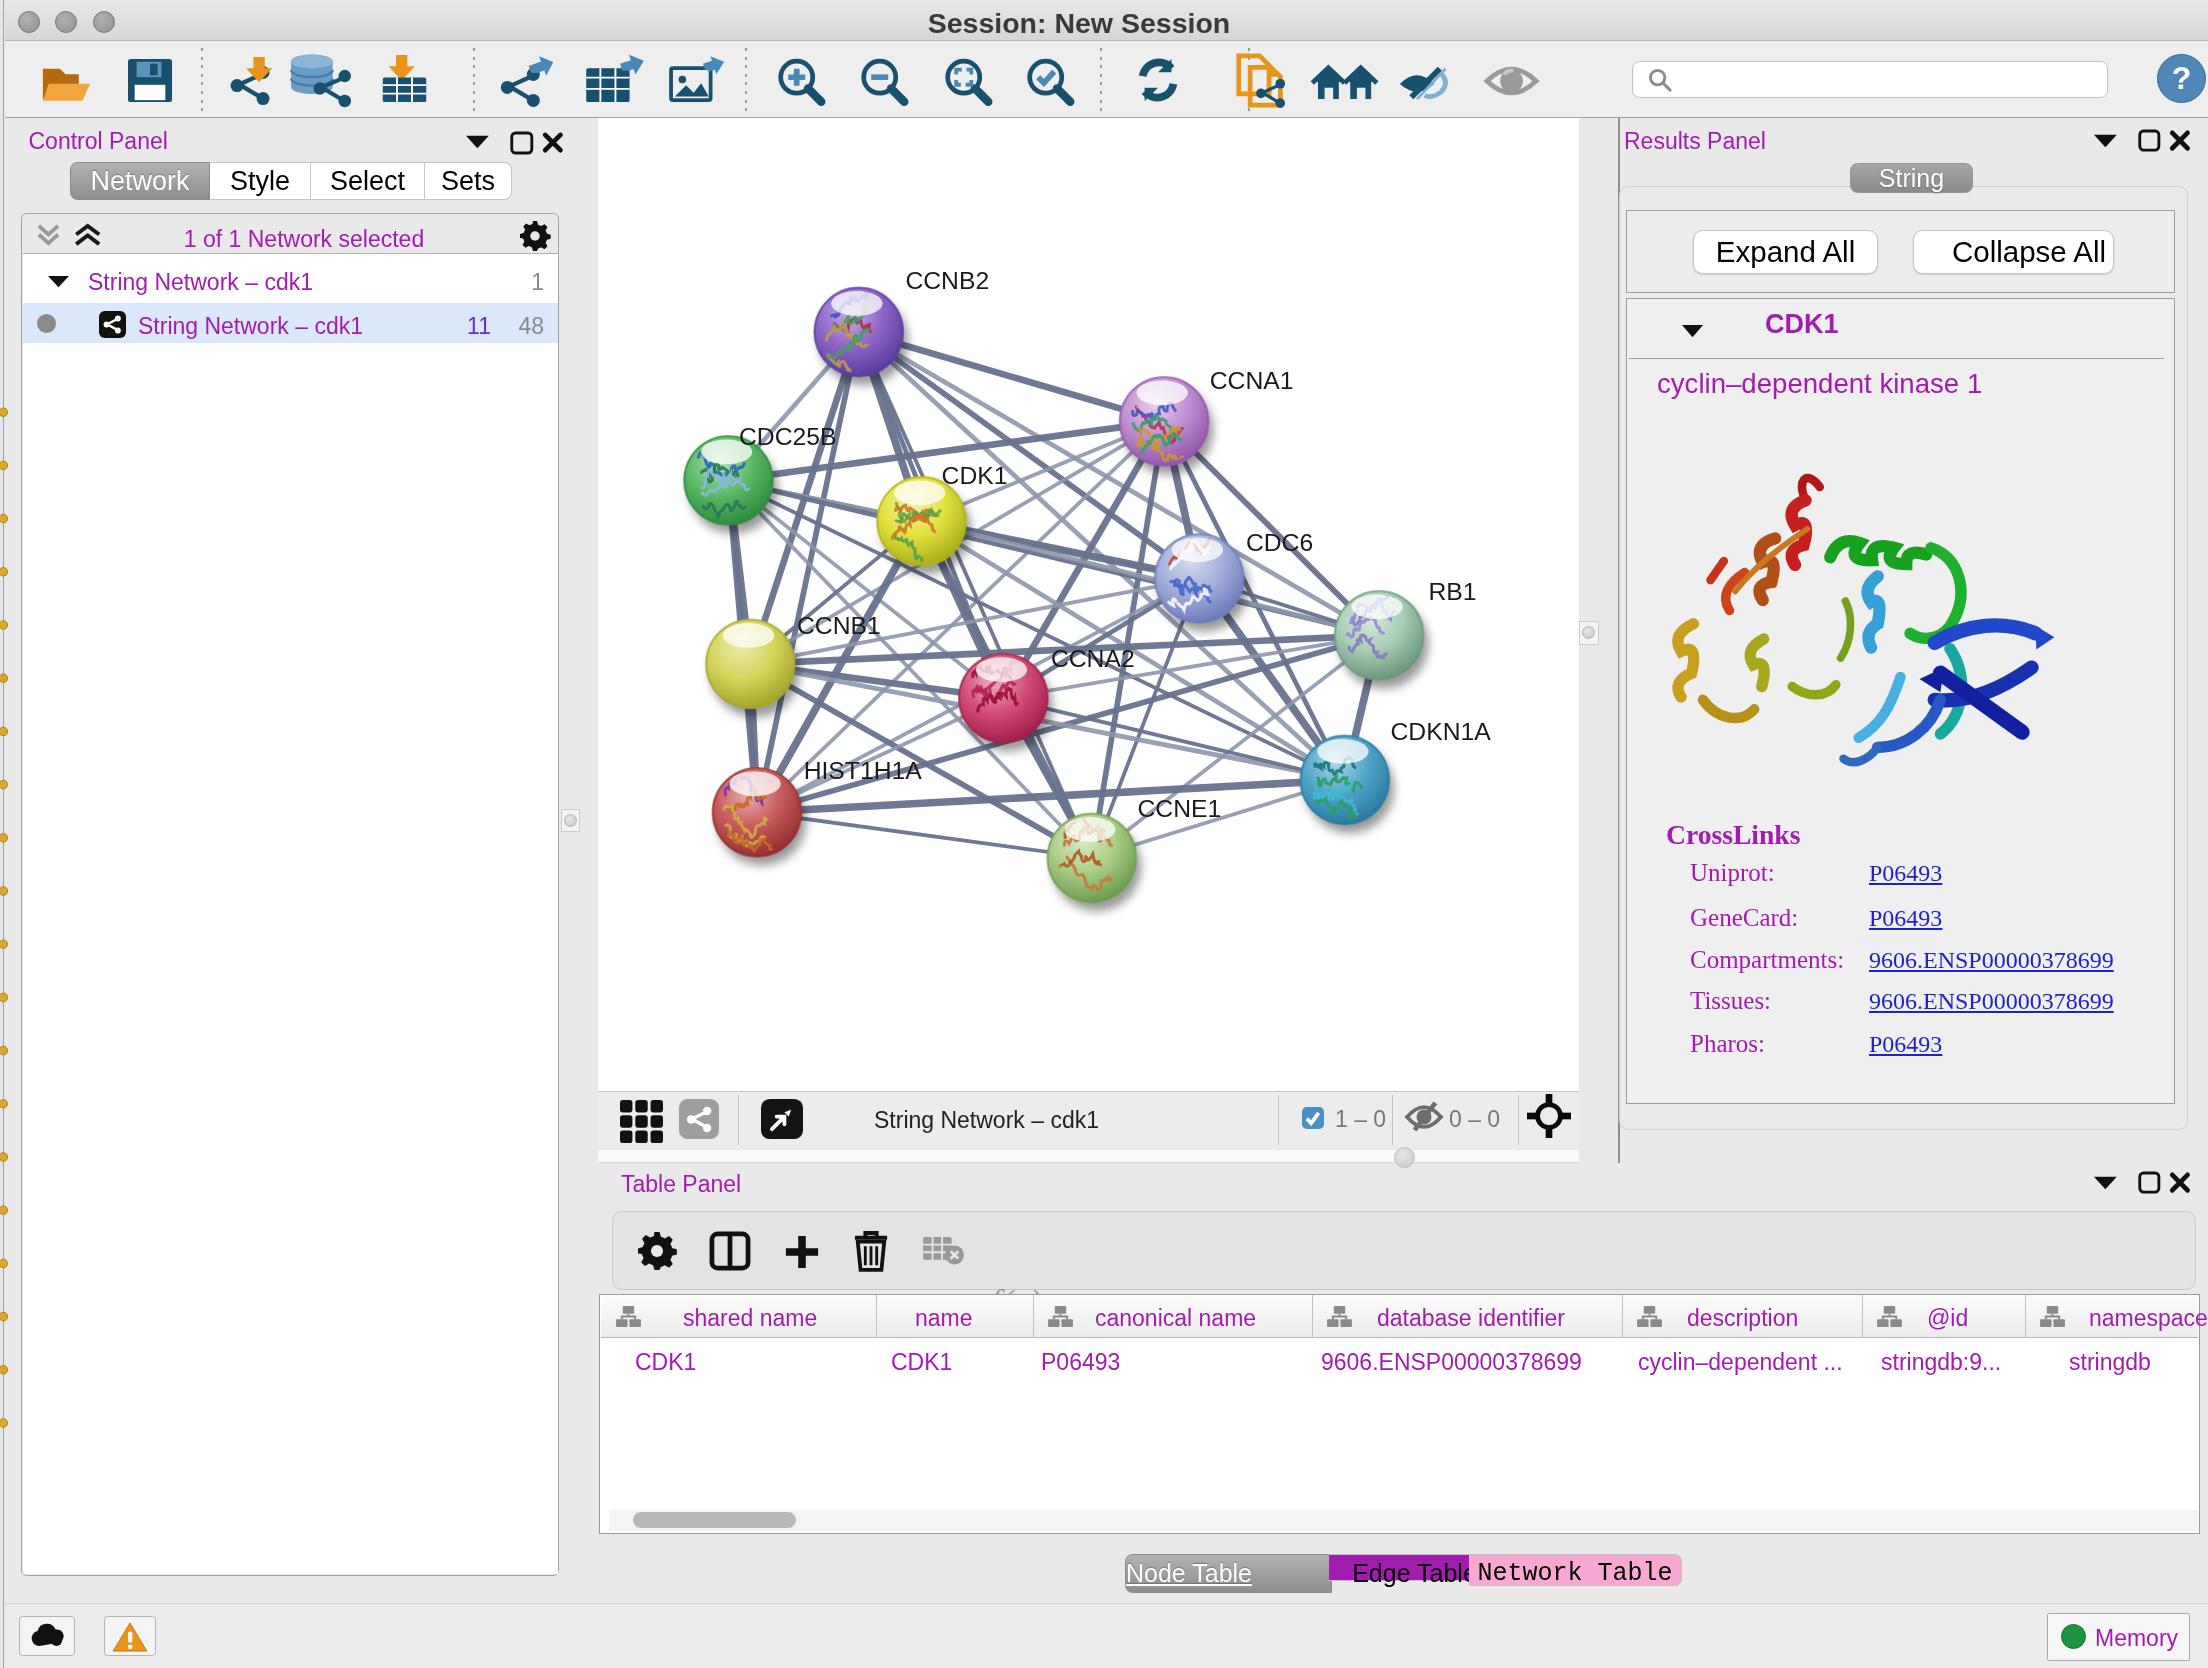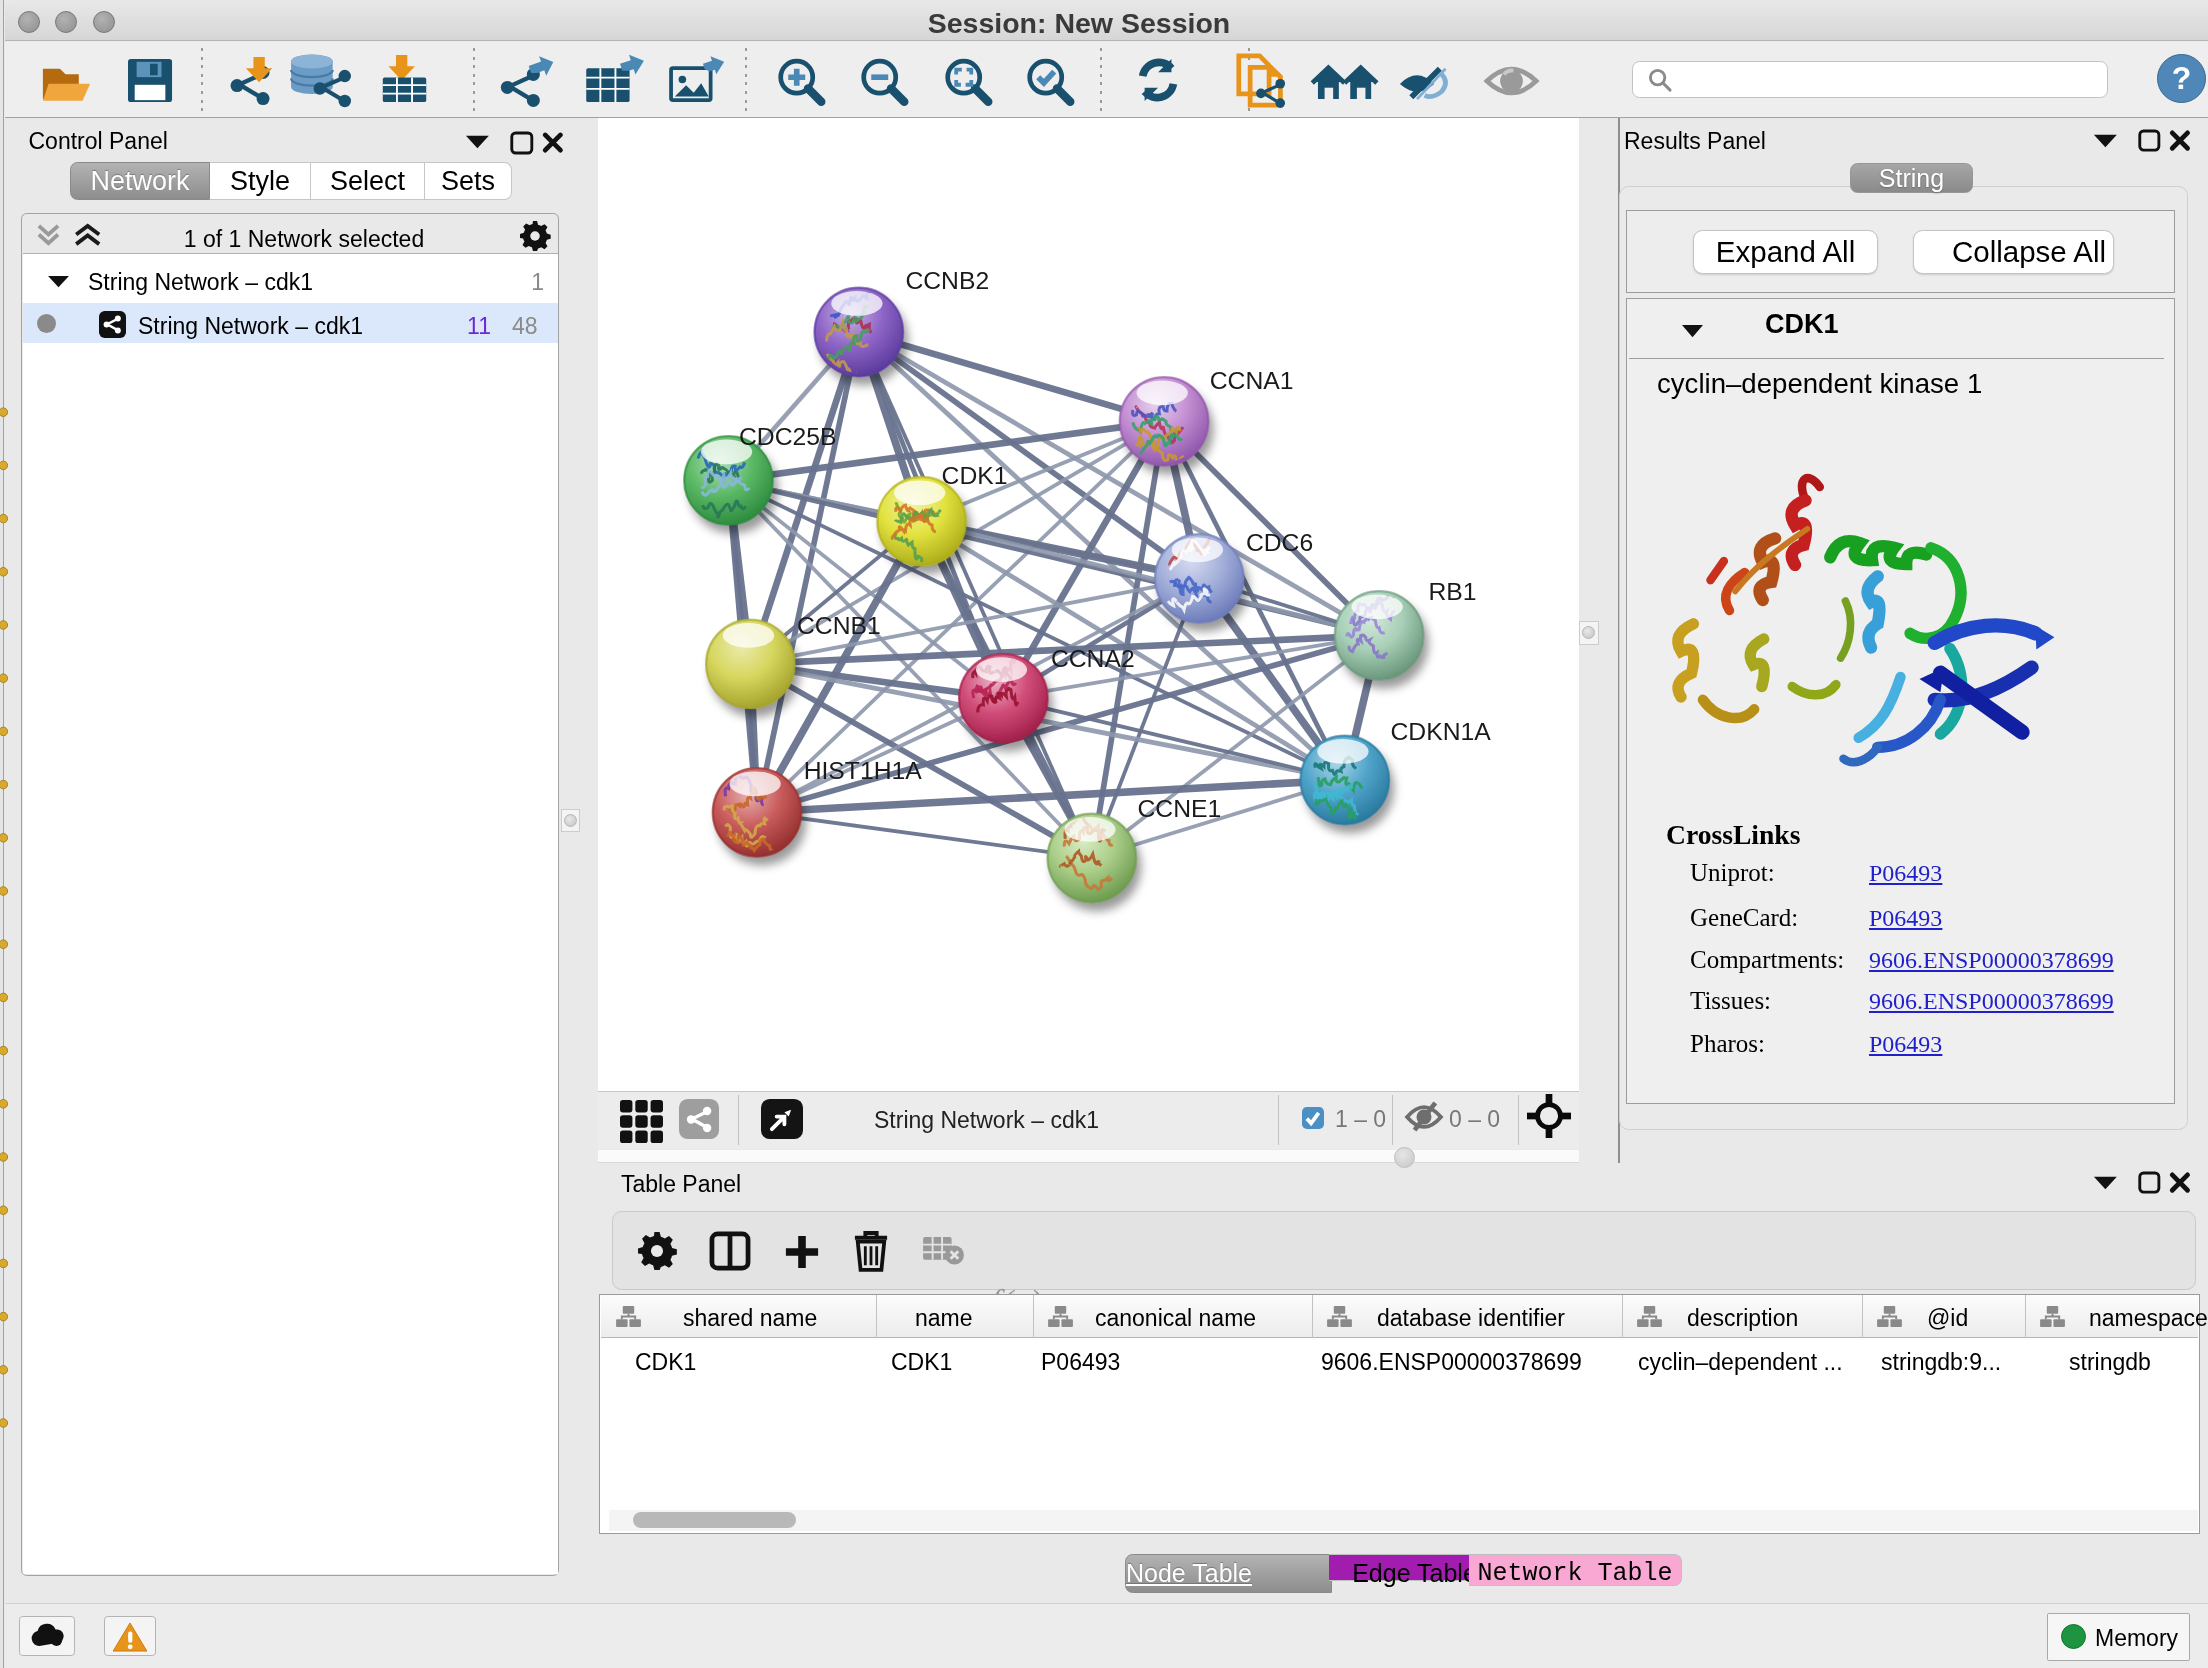--- a/index.html
+++ b/index.html
@@ -1,18 +1,18 @@
 <!DOCTYPE html>
 <html style="font-size:15px"><head><meta charset="utf-8">
 <style>
 * { margin:0; padding:0; box-sizing:border-box; }
 html,body { width:2208px; height:1668px; overflow:hidden; }
 body { font-family:"Liberation Sans",sans-serif; background:#e9e9e9; position:relative; }
 .abs { position:absolute; }
-.txt { position:absolute; white-space:nowrap; color:#000000; font-size:23px; }
+.txt { position:absolute; white-space:nowrap; color:#a21caf; font-size:23px; }
 svg { position:absolute; overflow:visible; }
 </style></head><body>
 
 <div class="abs" style="left:0;top:0;width:3.8px;height:1668px;background:#e3e5e7;border-right:1px solid #9fa3a7;"></div>
 <svg class="abs" style="left:0;top:0" width="9.5" height="1668" viewBox="0 0 10 1754">
     <circle cx="3.5" cy="433" r="4.5" fill="#d9a92c" stroke="#a87f18" stroke-width="1"></circle>
     <circle cx="3.5" cy="489" r="4.5" fill="#d9a92c" stroke="#a87f18" stroke-width="1"></circle>
     <circle cx="3.5" cy="545" r="4.5" fill="#d9a92c" stroke="#a87f18" stroke-width="1"></circle>
     <circle cx="3.5" cy="601" r="4.5" fill="#d9a92c" stroke="#a87f18" stroke-width="1"></circle>
     <circle cx="3.5" cy="657" r="4.5" fill="#d9a92c" stroke="#a87f18" stroke-width="1"></circle>
@@ -218,21 +218,21 @@
 <svg class="abs" style="left:103px;top:315px" width="19" height="19" viewBox="0 0 32 32">
     <g fill="#fff">
       <circle cx="25" cy="6" r="5"></circle>
       <circle cx="6" cy="16" r="5"></circle>
       <circle cx="25" cy="26" r="5"></circle>
       <path d="M24,7 L7,15.5 L24,25" stroke="#fff" stroke-width="4" fill="none"></path>
     </g>
   </svg>
 <div class="txt" style="left:138px;top:313px;">String Network – cdk1</div>
 <div class="txt" style="left:459px;top:313px;width:32px;text-align:right;color:#6d28d9;">11</div>
-<div class="txt" style="left:512px;top:313px;width:32px;color:#8a8a8a;">48</div>
+<div class="txt" style="left:512px;top:313px;width:32px;text-align:right;color:#8a8a8a;">48</div>
 <div class="abs" style="left:561px;top:809px;width:19px;height:23px;background:#f4f4f4;border:1px solid #cccccc;"></div>
 <div class="abs" style="left:564px;top:814px;width:13.3px;height:13.3px;border-radius:50%;background:radial-gradient(circle at 40% 35%,#e8e8e8,#c2c2c2);border:1px solid #b5b5b5;"></div>
 <div class="abs" style="left:598px;top:118px;width:981px;height:973px;background:#ffffff;"></div>
 <svg class="abs" style="left:598px;top:118px" width="981" height="973" viewBox="629 124 1031 1023">
 <defs>
       <filter id="ns" x="-40%" y="-40%" width="200%" height="200%">
         <feDropShadow dx="5" dy="9" stdDeviation="5" flood-color="#000" flood-opacity="0.4"></feDropShadow>
       </filter>
       <radialGradient id="g0" cx="0.40" cy="0.30" r="0.80">
         <stop offset="0" stop-color="#c4b2e4"></stop>

